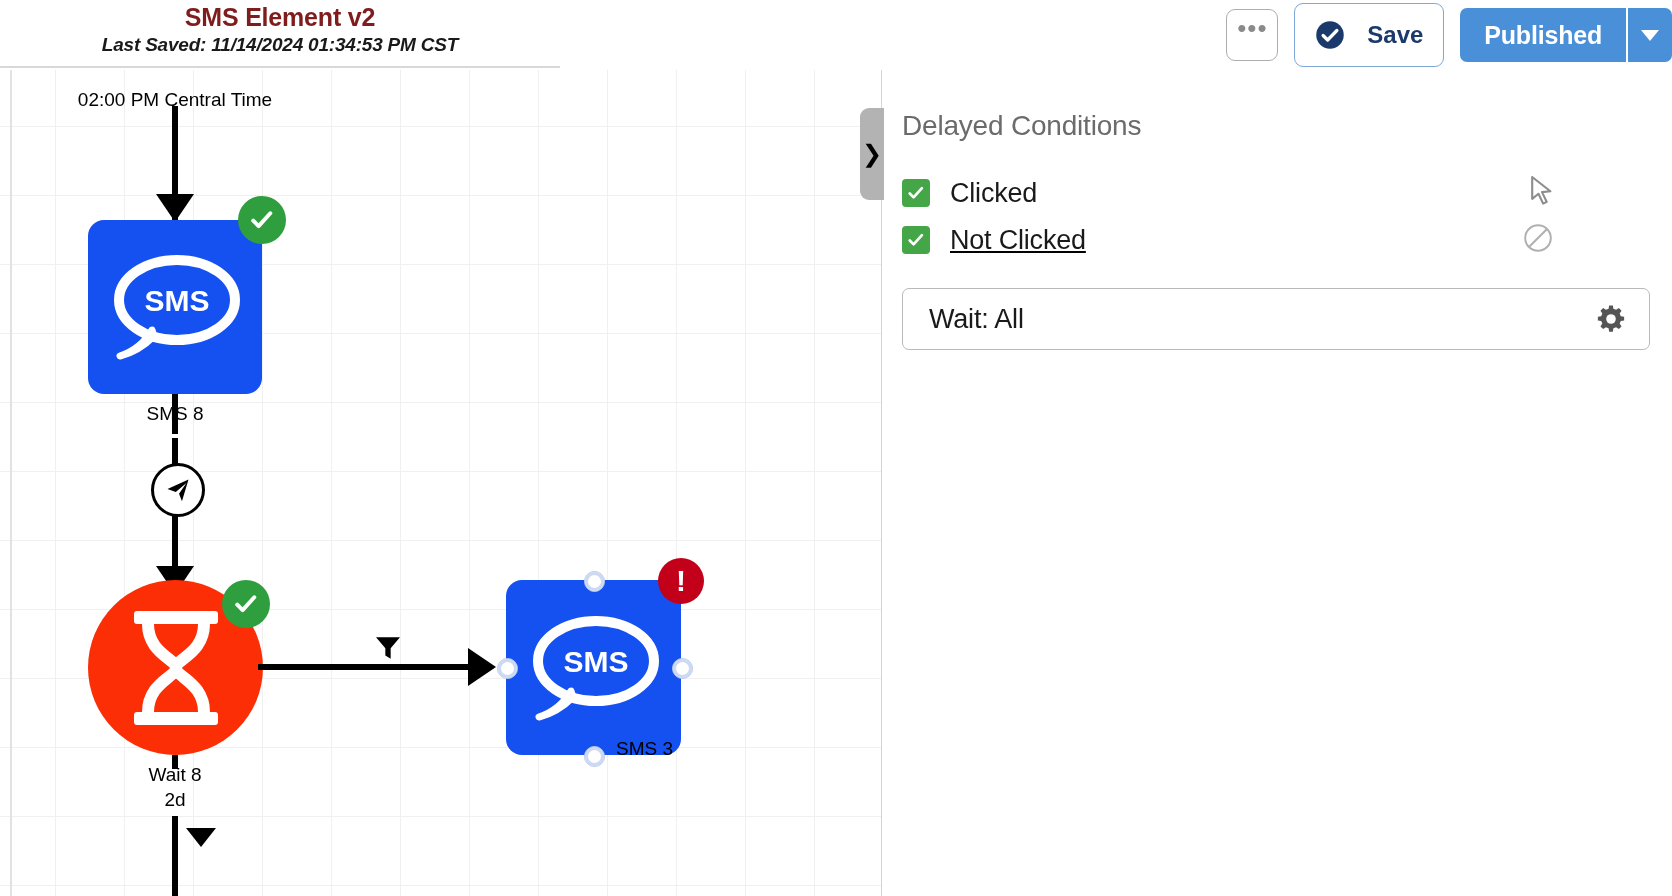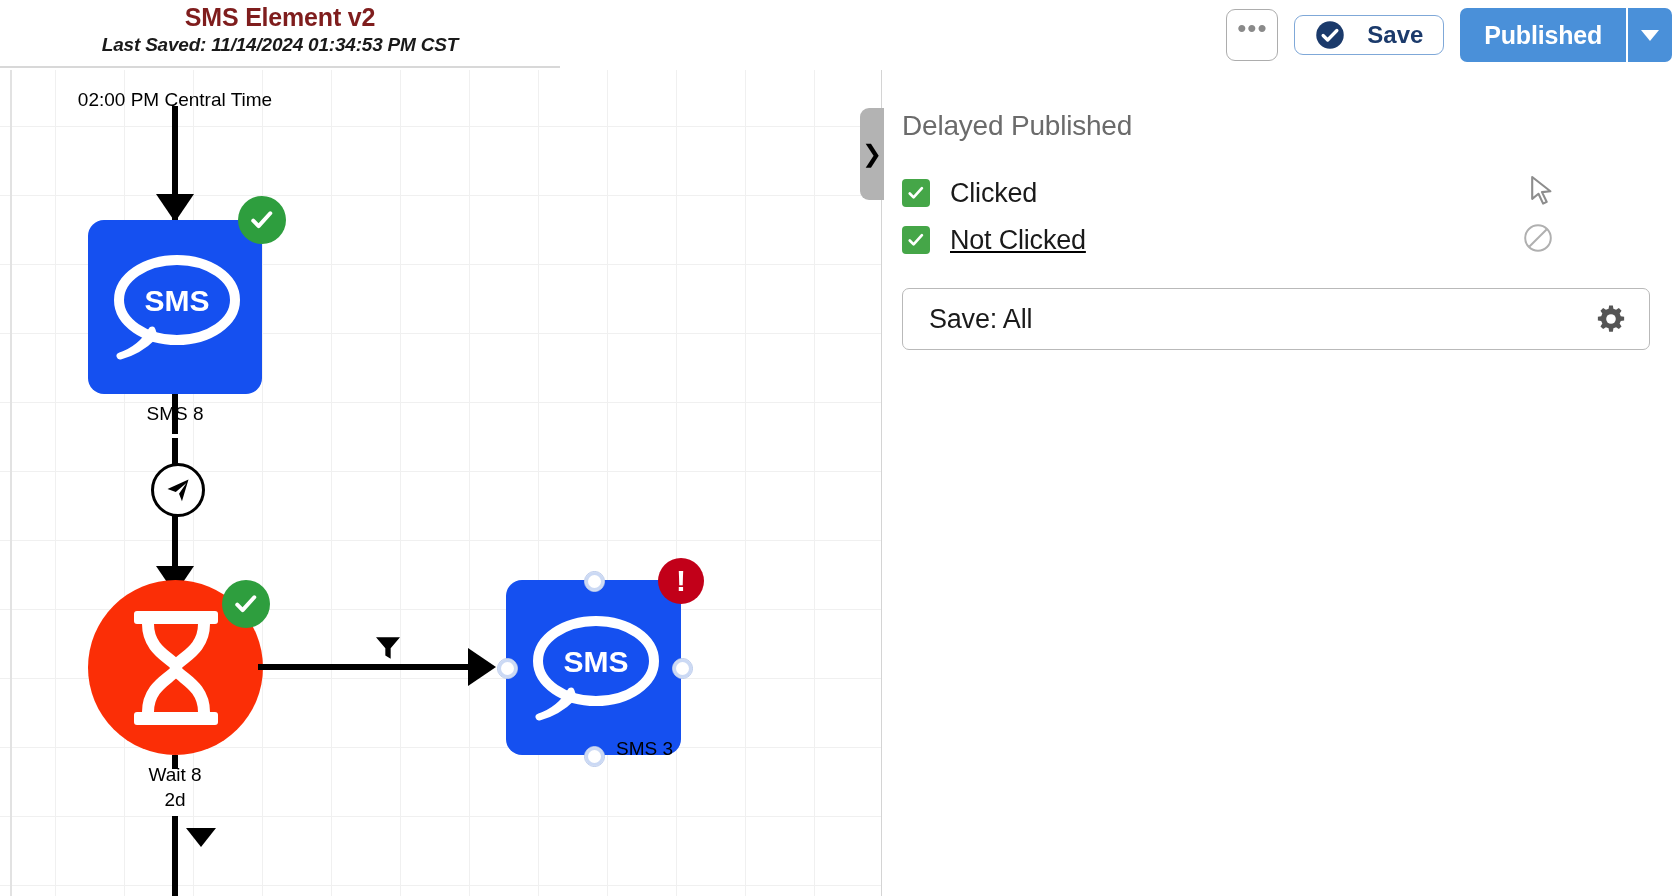--- a/index.html
+++ b/index.html
@@ -84,21 +84,21 @@
   .btn-ellipsis .dots {
     color: #8a8a8a;
     font-size: 26px;
     line-height: 10px;
     letter-spacing: 1px;
     position: relative;
     top: -7px;
   }
 
   .btn-save {
-    height: 40px;
+    height: 64px;
     min-width: 150px;
     border: 1px solid #7fa8d8;
     border-radius: 9px;
     background: #ffffff;
     display: flex;
     align-items: center;
     justify-content: center;
     gap: 22px;
     padding: 0 18px;
     cursor: pointer;
@@ -487,21 +487,21 @@
     <div class="badge-error" style="left:658px; top:490px;">!</div>
     <div class="flow-label" style="left:513px; top:669px; width:160px;text-align:right;">SMS 3</div>
   </div>
 
   <div class="panel">
 
     <div class="panel-toggle">
       <span class="chev">❯</span>
     </div>
 
-    <div class="panel-heading">Delayed Published</div>
+    <div class="panel-heading">Delayed Conditions</div>
 
     <div class="cond-row" style="top:108px;">
       <span class="cbox">
         <svg width="20" height="20" viewBox="0 0 24 24">
           <path d="M4.5 12.6l4.6 4.6 10-11" fill="none" stroke="#ffffff" stroke-width="3.2" stroke-linecap="round" stroke-linejoin="round"></path>
         </svg>
       </span>
       <span class="cond-label">Clicked</span>
     </div>
 
@@ -517,21 +517,21 @@
     <svg class="cursor-icon" style="left:646px; top:106px;" width="28" height="34" viewBox="0 0 20 24">
       <path d="M3 2l13 10.2-6 0.6 3.4 7-2.6 1.2-3.3-7L3 17.6z" fill="#ffffff" stroke="#8d8d8d" stroke-width="1.5" stroke-linejoin="round"></path>
     </svg>
 
     <svg class="noentry-icon" style="left:640px; top:154px;" width="32" height="32" viewBox="0 0 24 24">
       <circle cx="12" cy="12" r="9.6" fill="none" stroke="#b0b0b0" stroke-width="1.5"></circle>
       <line x1="5.4" y1="18.6" x2="18.6" y2="5.4" stroke="#b0b0b0" stroke-width="1.5"></line>
     </svg>
 
     <div class="links-select">
-      <span class="value">Save: All</span>
+      <span class="value">Wait: All</span>
       <svg class="gear-icon" width="32" height="32" viewBox="0 0 24 24">
         <path d="M12 8.2a3.8 3.8 0 100 7.6 3.8 3.8 0 000-7.6zm0 2.2a1.6 1.6 0 110 3.2 1.6 1.6 0 010-3.2z" fill="#555555"></path>
         <path d="M10.6 1.8h2.8l.4 2.5 2 .85 2.1-1.4 2 2-1.4 2.1.85 2 2.5.4v2.8l-2.5.4-.85 2 1.4 2.1-2 2-2.1-1.4-2 .85-.4 2.5h-2.8l-.4-2.5-2-.85-2.1 1.4-2-2 1.4-2.1-.85-2-2.5-.4v-2.8l2.5-.4.85-2-1.4-2.1 2-2 2.1 1.4 2-.85z" fill="#555555"></path>
         <circle cx="12" cy="12" r="3.6" fill="#ffffff"></circle>
       </svg>
     </div>
 
   </div>
 
 </div>

